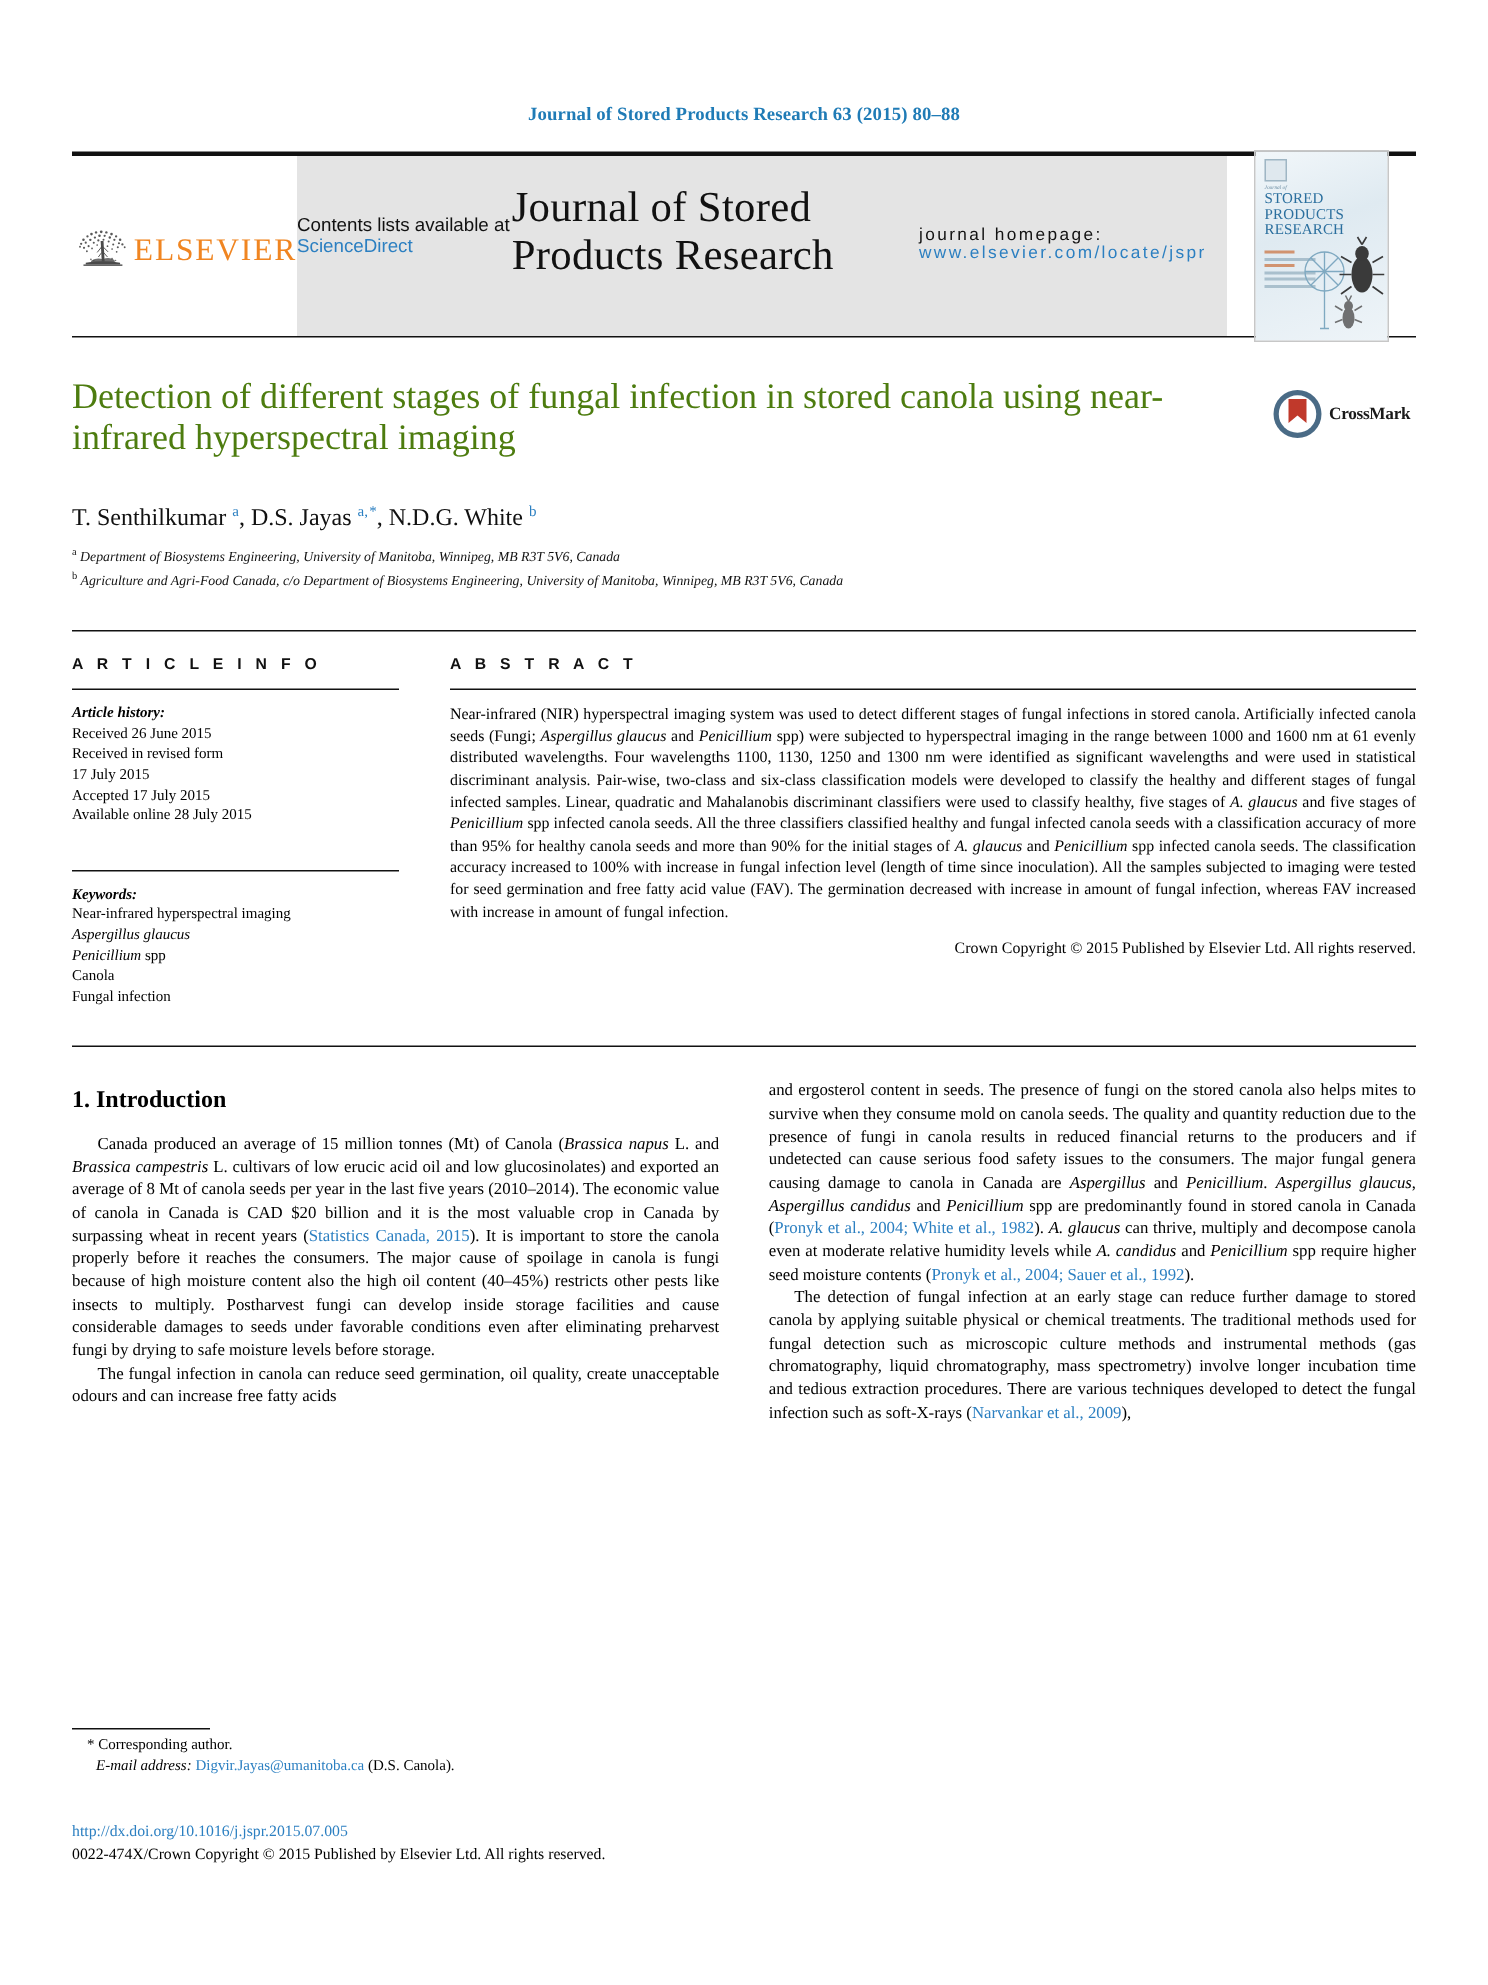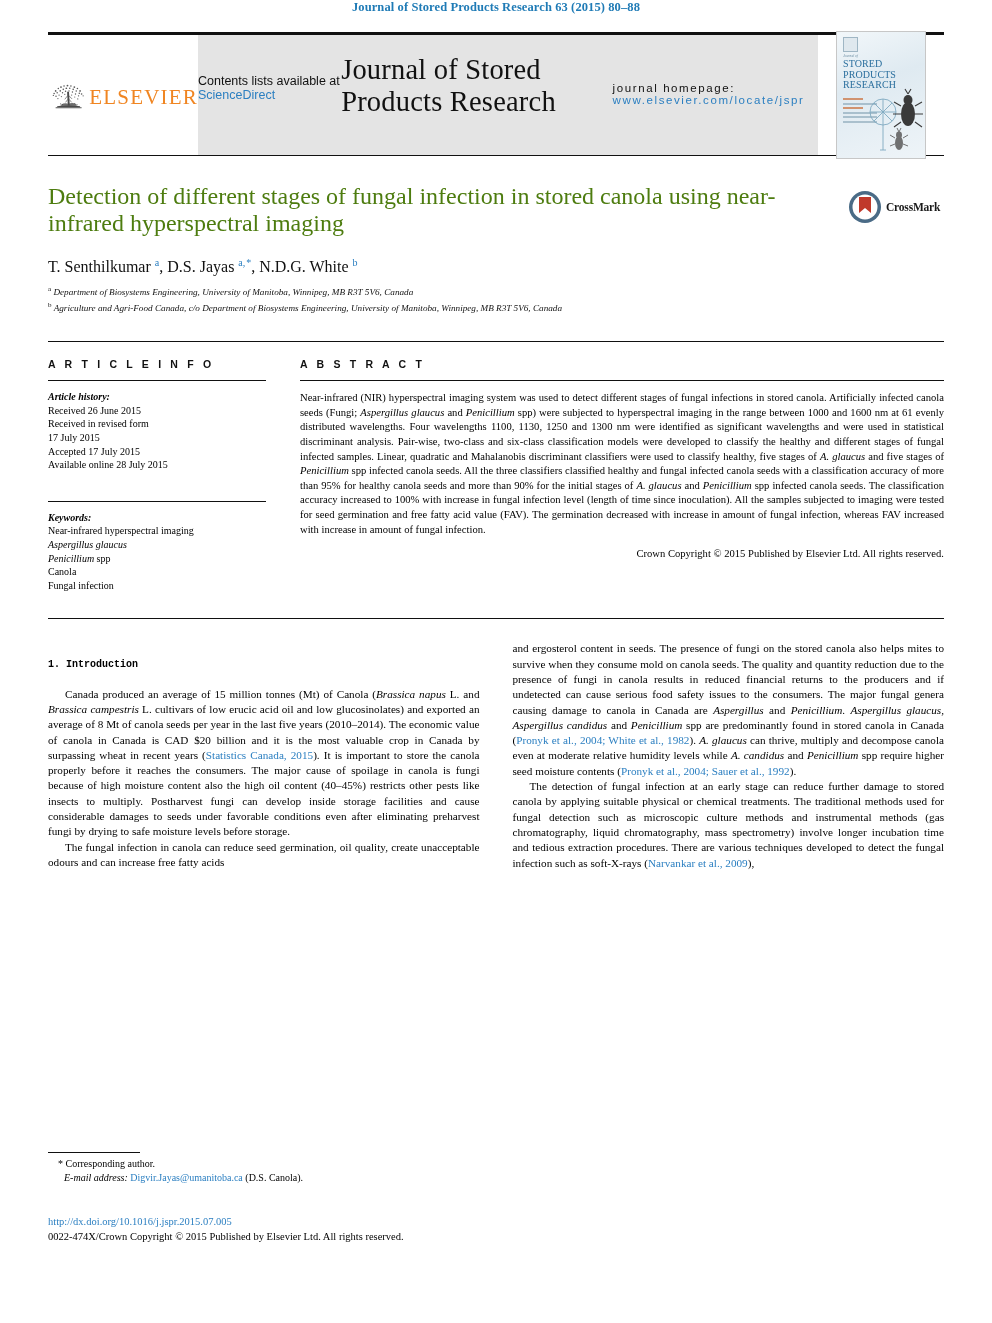--- a/index.html
+++ b/index.html
@@ -15,20 +15,21 @@
   }
 
   .page { position: relative; width: 992px; height: 1323px; padding: 0; }
 
   
   .running-head {
     text-align: center;
     color: #1f7bb6;
     font-size: 12.5px;
     font-weight: bold;
+    padding-top: 69px;
     letter-spacing: .1px;
   }
 
   
   .masthead {
     margin: 17px 48px 0 48px;
     border-top: 3px solid #111;
     border-bottom: 1px solid #111;
     display: flex;
     align-items: stretch;
@@ -128,21 +129,21 @@
     position: absolute; right: 0; top: 4px;
     width: 96px; height: 40px;
     display: flex; align-items: center; gap: 4px;
   }
   .crossmark-word {
     font-family: "Liberation Serif", serif;
     font-size: 11.5px; font-weight: bold; color: #1a1a1a;
     letter-spacing: -.2px;
   }
   .authors {
-    margin-top: 20px;
+    margin-top: 30px;
     font-size: 16px;
     font-family: "Liberation Serif", serif;
     color: #111;
   }
   .authors sup { color: #2b7fc1; font-size: 10px; }
   .affils { margin-top: 7px; }
   .affil {
     font-size: 9.2px;
     font-style: italic;
     line-height: 12.4px;
@@ -192,24 +193,24 @@
   .body-wrap {
     margin: 26px 48px 0 48px;
     border-top: 1px solid #111;
     padding-top: 22px;
     display: flex;
     gap: 33px;
     height: 380px;
   }
   .bcol { flex: 1 1 0; font-size: 11.2px; line-height: 15.3px; text-align: justify; }
   .h2 {
-    font-family: Liberation Mono, monospace;
-    font-size: 10px;
+    font-family: Liberation Serif, serif;
+    font-size: 16px;
     font-weight: bold;
-    margin: 16px 0 14px 0;
+    margin: 6px 0 14px 0;
   }
   .bcol p { margin: 0; text-indent: 17px; }
   .bcol p + p { margin-top: 0; }
   .bcol i { font-style: italic; }
   a.cite, .link { color: #2b7fc1; text-decoration: none; }
 
   
   .footnote {
     position: absolute;
     left: 48px;

